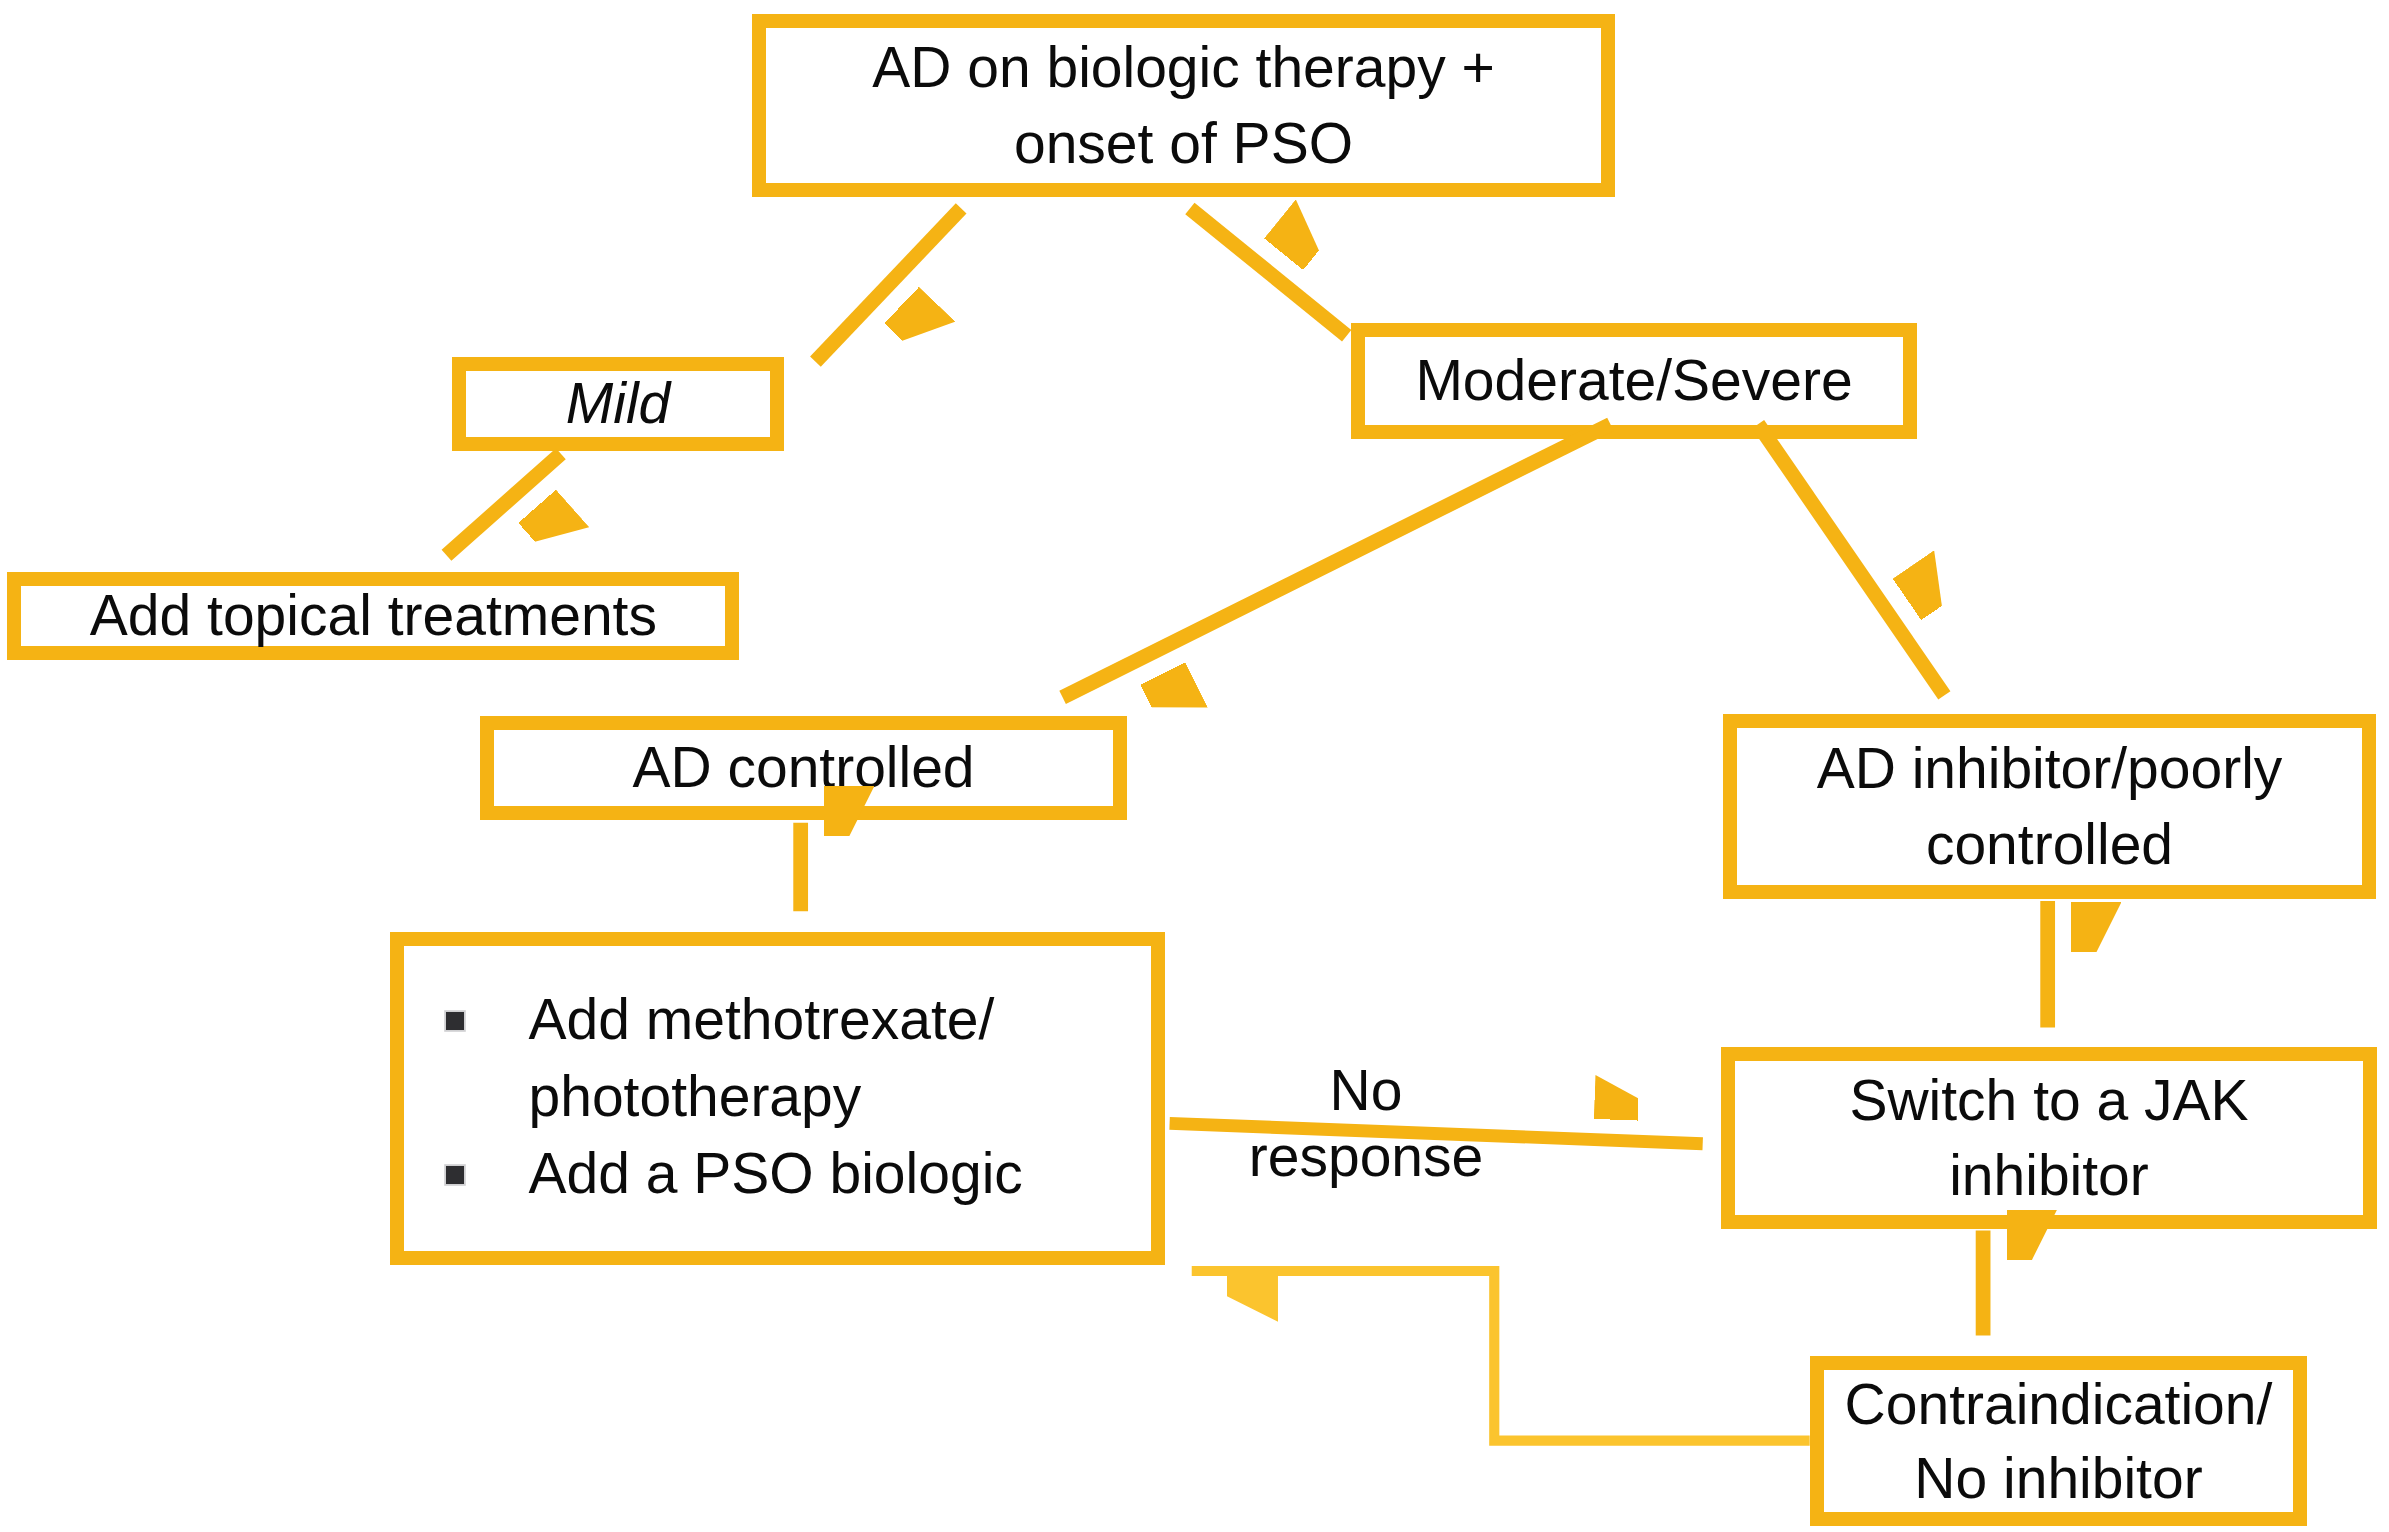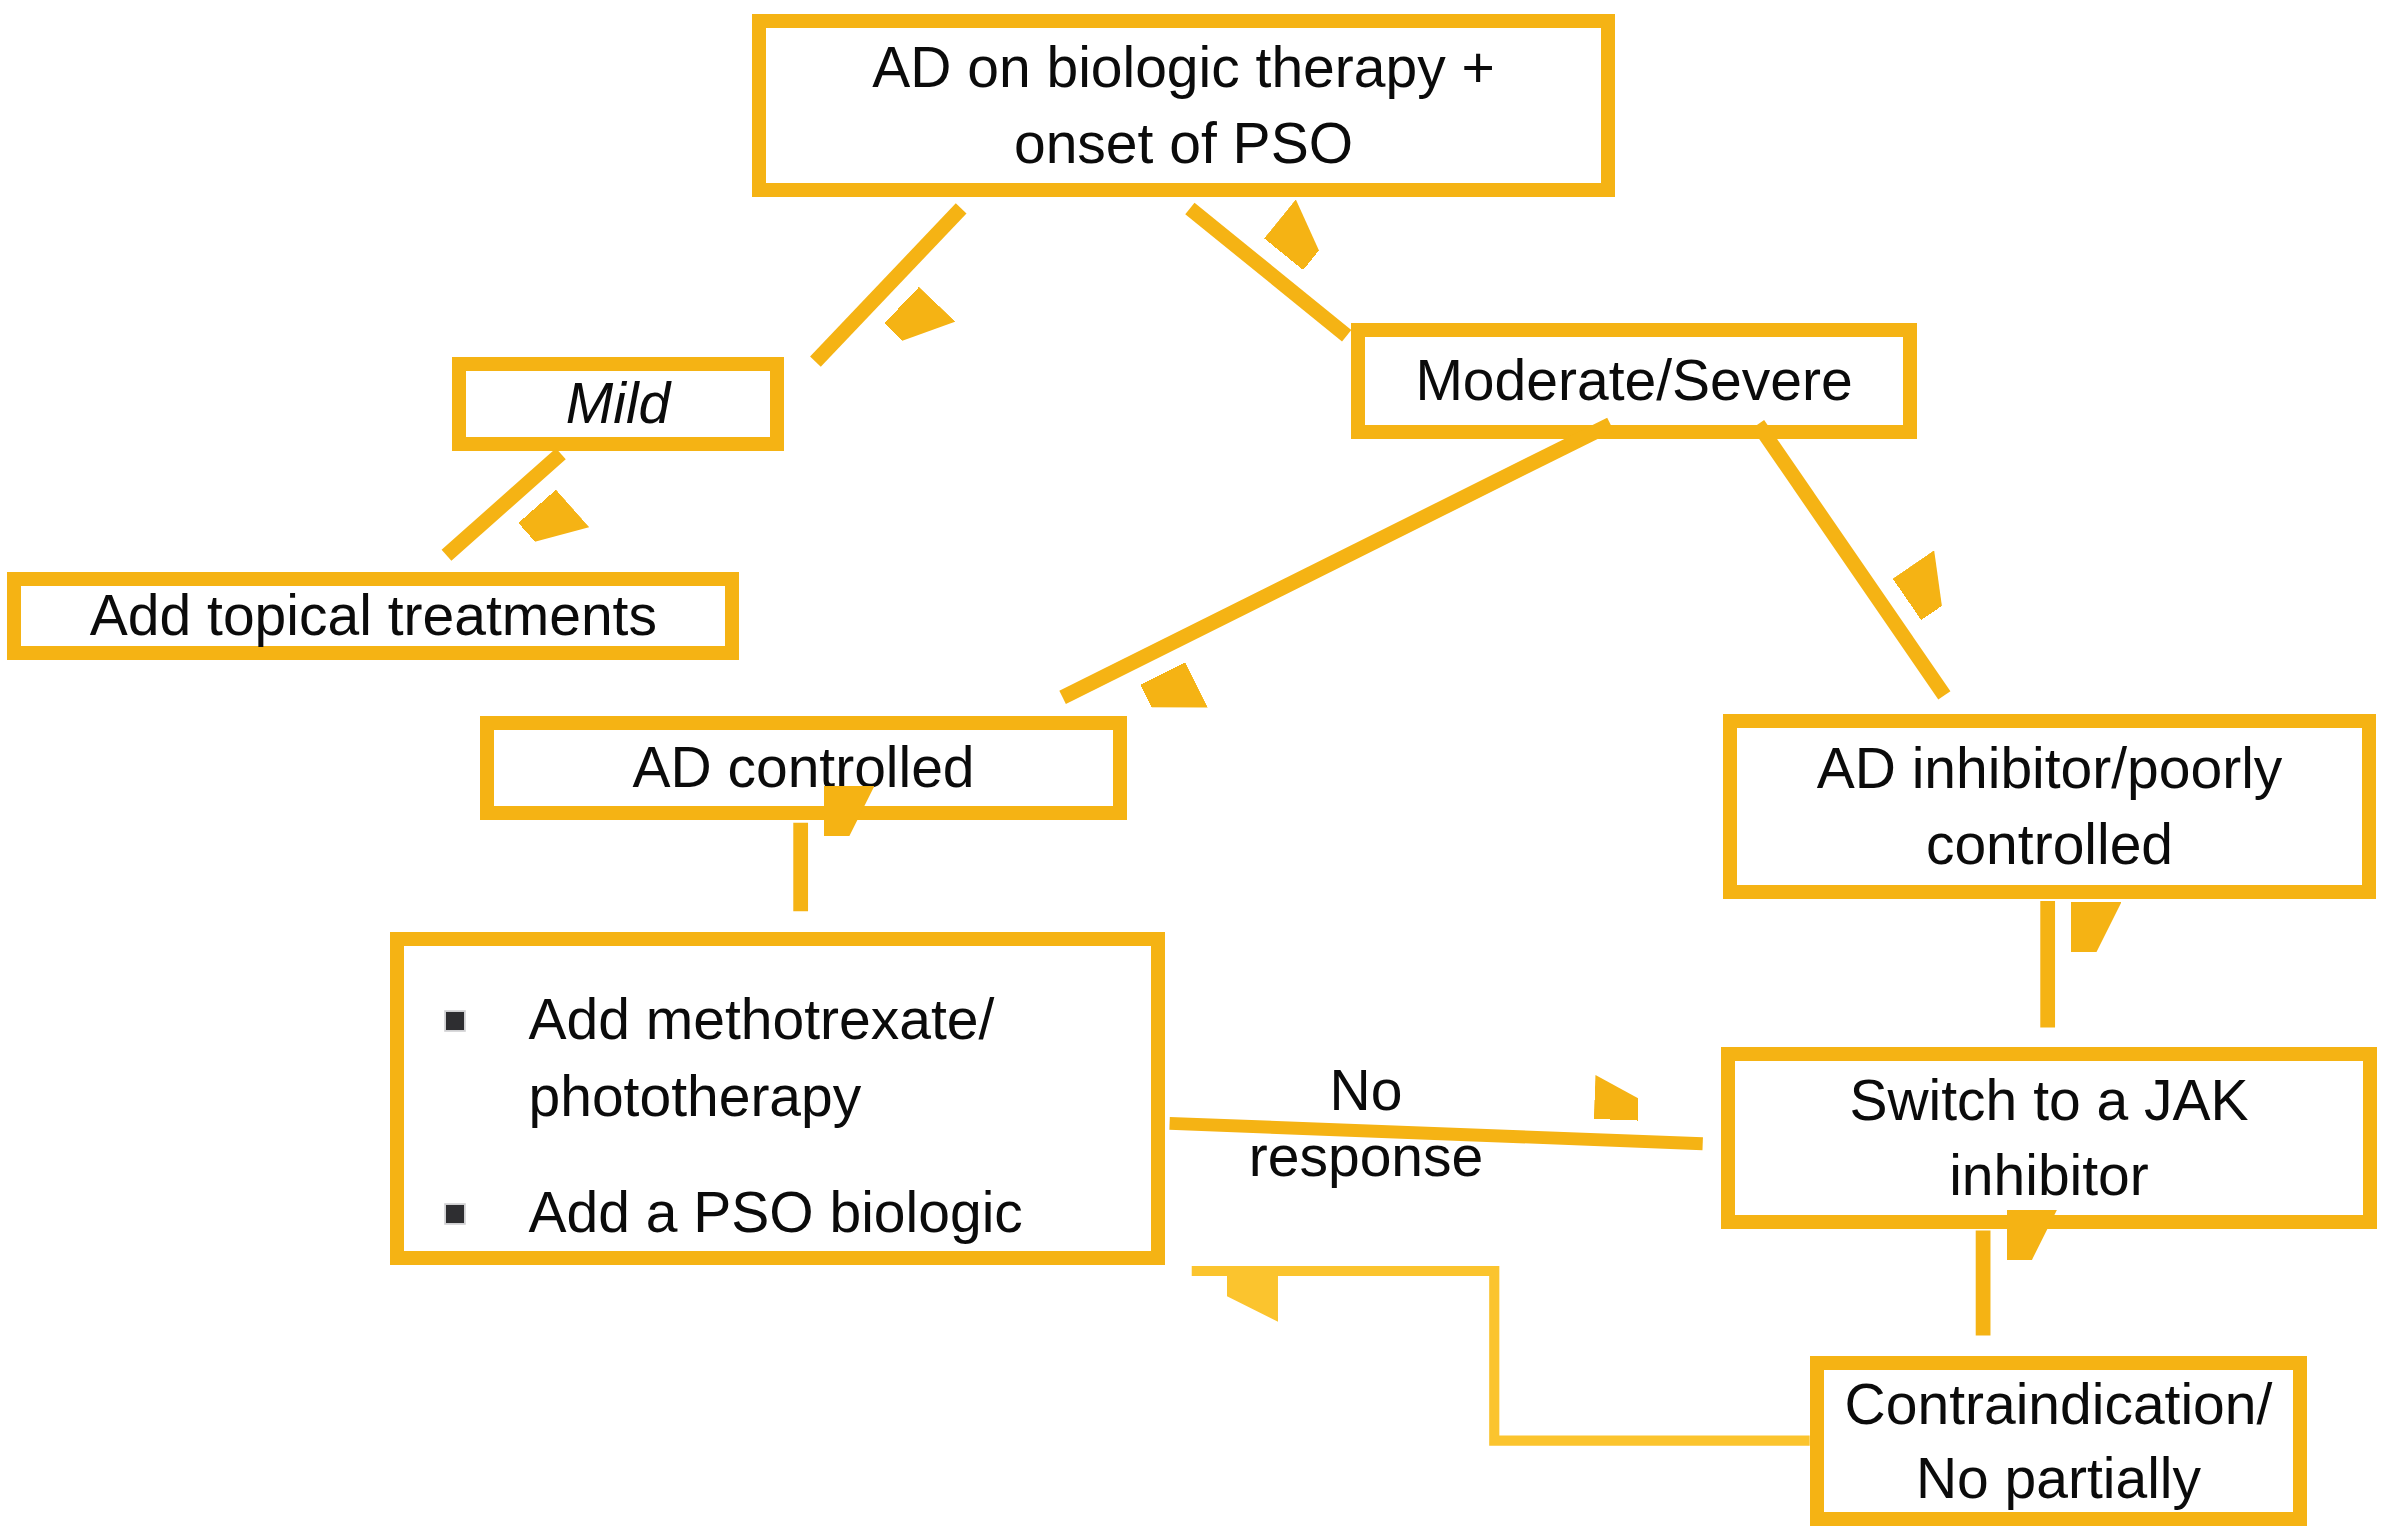--- a/index.html
+++ b/index.html
@@ -35,21 +35,21 @@
   }
   .node .lbl{white-space:pre-line;}
   
   #n-root            {left:752px;  top:14px;   width:863px; height:183px;}
   #n-mild            {left:452px;  top:357px;  width:332px; height:94px;font-style:italic;}
   #n-modsev          {left:1351px; top:323px;  width:566px; height:116px;}
   #n-topical         {left:7.4px;    top:572px;  width:732px; height:88px;}
   #n-adcontrolled    {left:480px;  top:716px;  width:647px; height:104px;}
   #n-adpartially     {left:1723px; top:714px;  width:653px; height:185px;}
   #n-options         {left:390px;  top:932px; width:775px; height:333px;
-                      flex-direction:column; align-items:stretch; justify-content:space-between;
+                      flex-direction:column; align-items:stretch; justify-content:flex-start;
                       padding:35px 28px 0 31px; text-align:left;}
   #n-jak             {left:1721px; top:1047px; width:656px; height:182px;text-align:center;}
   #n-contra          {left:1810px; top:1356px; width:497px; height:170px; line-height:1.3;}
 
   .bullet-row{
     display:flex;
     align-items:flex-start;
     margin:0;
   }
   .bullet-sq{
@@ -127,21 +127,21 @@
     </div>
   </div>
 
   <div class="node" id="n-jak">
     <span class="lbl">Switch to a JAK
 inhibitor</span>
   </div>
 
   <div class="node" id="n-contra">
     <span class="lbl">Contraindication/
-No partially</span>
+No inhibitor</span>
   </div>
 
   <div class="edge-label">No response</div>
 
   <svg id="edges" width="2389" height="1532" viewBox="0 0 2590 1661" xmlns="http://www.w3.org/2000/svg">
     <defs>
       <marker id="ah" markerUnits="strokeWidth" markerWidth="3.4" markerHeight="3.4" refX="8.5" refY="5" orient="auto">
         <path d="M0,0 L10,5 L0,10 Z"></path>
       </marker>
       <marker id="ah-thin" markerUnits="strokeWidth" markerWidth="5" markerHeight="5" refX="8.5" refY="5" orient="auto">

